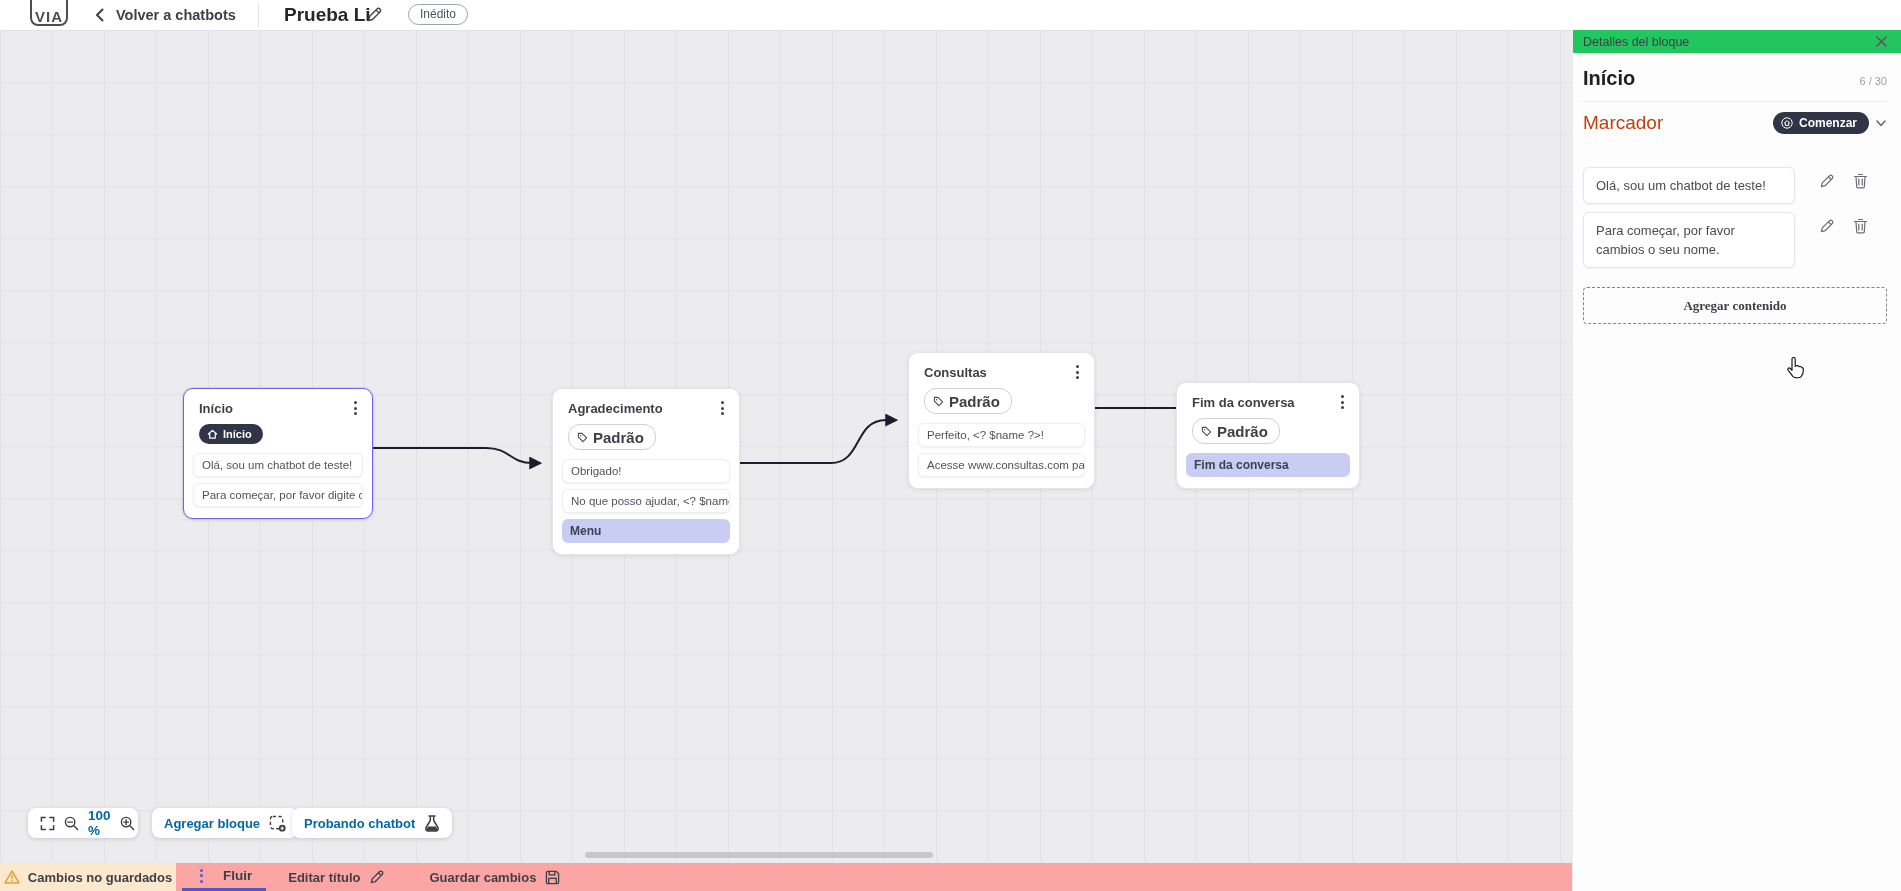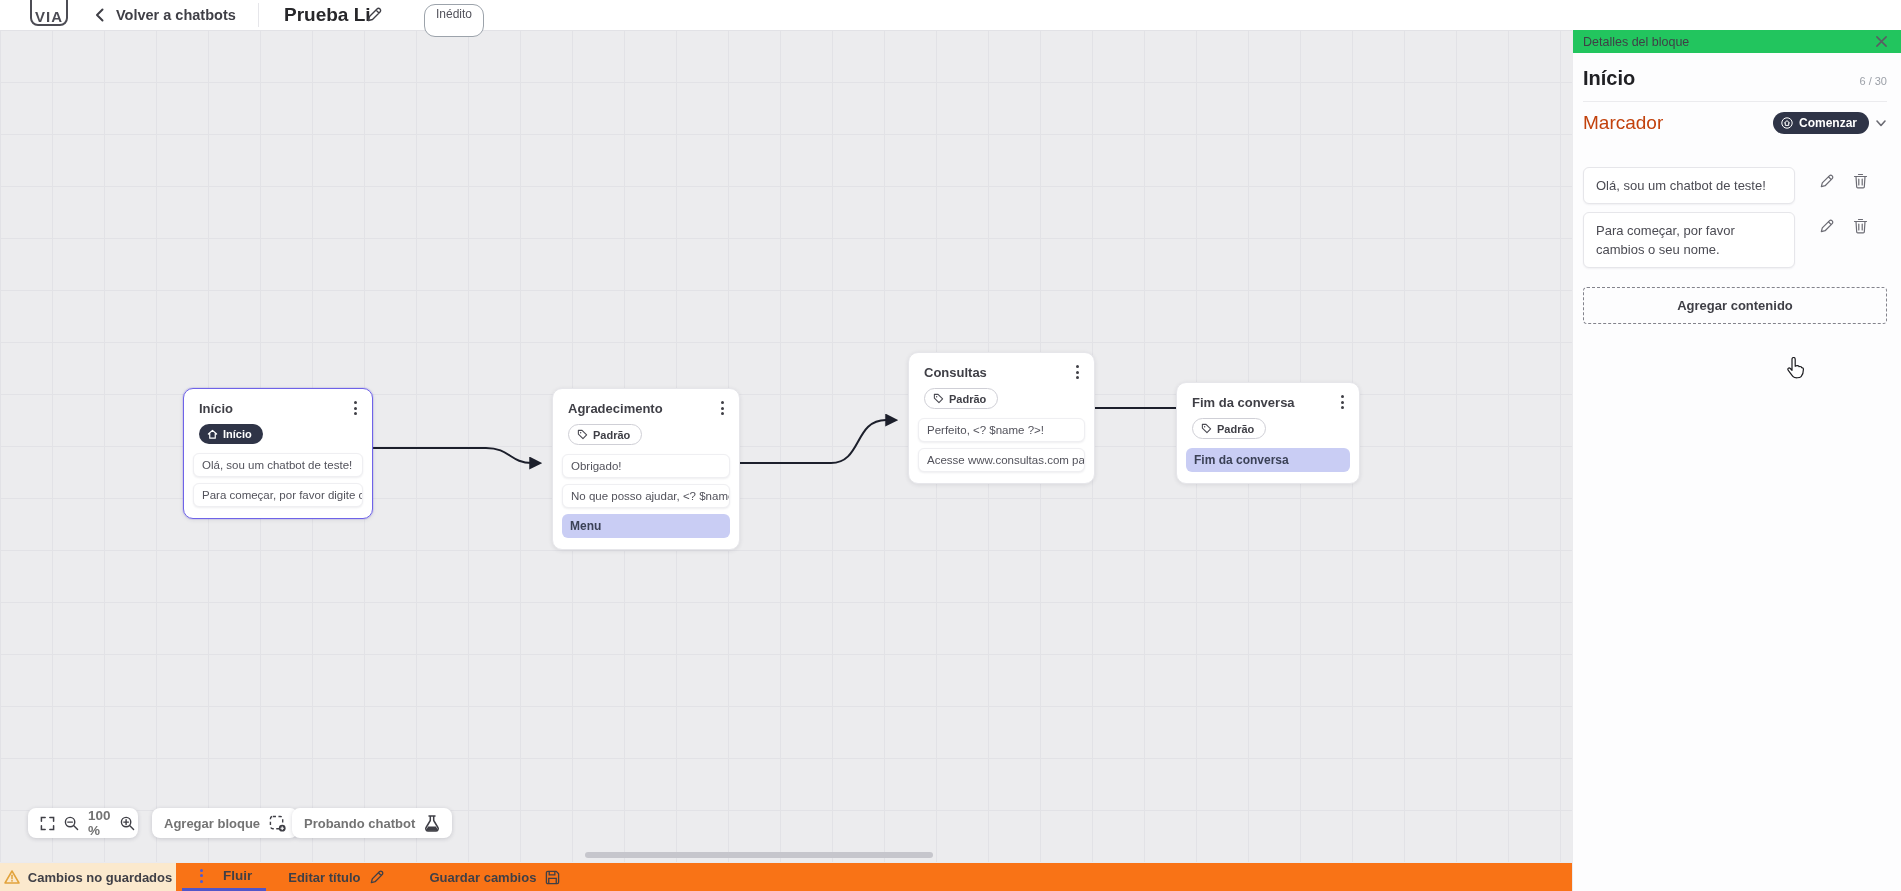--- a/index.html
+++ b/index.html
@@ -9,21 +9,21 @@
   
   .topbar { position:absolute; left:0; top:0; width:1901px; height:30px; background:#fff; z-index:30; }
   .logo { position:absolute; left:30px; top:-8px; width:38px; height:34px;
     border:2.5px solid #4c4c54; border-radius:8px; display:flex; align-items:flex-end; justify-content:center; }
   .logo span { font-size:15px; font-weight:bold; letter-spacing:1px; color:#4c4c54; line-height:14px; }
   .back-chevron { position:absolute; left:92px; top:7px; color:#3f3f46; }
   .back-label { position:absolute; left:116px; top:0; line-height:30px; font-size:14.5px; font-weight:bold; color:#3f3f46; }
   .tb-divider { position:absolute; left:258px; top:3px; width:1px; height:24px; background:#e6e6ea; }
   .bot-title { position:absolute; left:284px; top:0; line-height:30px; font-size:19px; font-weight:bold; color:#27272a; }
   .title-pencil { position:absolute; left:366px; top:6px; color:#3f3f46; }
-  .status-pill { position:absolute; left:424px; top:4px; height:33px; padding:0 11px; line-height:19px;
+  .status-pill { position:absolute; left:408px; top:4px; height:21px; padding:0 11px; line-height:19px;
     border:1px solid #9ca3ab; border-radius:11px; font-size:12px; color:#52525b; background:#fff; }
   .top-tabs { position:absolute; right:14px; top:0; height:30px; display:flex; gap:28px; }
   .top-tab { height:30px; line-height:26px; font-size:14.5px; color:#6b7280; border-bottom:3px solid transparent; cursor:pointer; }
   .top-tab.active { color:#2456d6; font-weight:bold; border-bottom-color:#2456d6; }
 
   
   .canvas { position:absolute; left:0; top:30px; width:1572px; height:832px;
     background-color:#ececee;
     background-image:linear-gradient(#e2e2e6 1px, transparent 1px),
                      linear-gradient(90deg,#e2e2e6 1px, transparent 1px);
@@ -33,30 +33,30 @@
   .node { position:absolute; background:#fff; border:1px solid #e6e6ea; border-radius:10px;
     box-shadow:0 1px 4px rgba(40,40,60,.10); padding:10px 9px 11px 9px; }
   .node.selected { border:1.5px solid #6f63e8; box-shadow:0 0 0 1px rgba(111,99,232,.15),0 1px 4px rgba(40,40,60,.10); }
   .node-head { display:flex; justify-content:space-between; align-items:center; padding:0 2px 0 6px; }
   .node-title { font-size:13px; font-weight:bold; color:#3f3f46; }
   .kebab { display:flex; flex-direction:column; gap:2.5px; padding:2px 4px; cursor:pointer; }
   .kebab i { width:3px; height:3px; border-radius:50%; background:#3f3f46; }
   .badge-dark { display:inline-flex; align-items:center; gap:5px; background:#2f3447; color:#fff;
     border-radius:12px; padding:4px 11px 4px 8px; font-size:11px; font-weight:bold; margin:7px 0 0 6px; }
   .badge-outline { display:inline-flex; align-items:center; gap:5px; background:#fff; color:#3f3f46;
-    border:1px solid #cfcfd6; border-radius:12px; padding:3.5px 11px 3.5px 8px; font-size:11px; font-weight:bold; margin:7px 0 0 6px; }
+    border:1px solid #cfcfd6; border-radius:12px; padding:3.5px 11px 3.5px 8px; font-size:15px; font-weight:bold; margin:7px 0 0 6px; }
   .node-items { display:flex; flex-direction:column; gap:6px; margin-top:9px; }
   .msg { background:#fff; border:1px solid #efeff2; border-radius:6px; box-shadow:0 1px 2px rgba(40,40,60,.08);
     padding:5px 8px; font-size:11.5px; color:#52525b; white-space:nowrap; overflow:hidden; }
   .action { background:#c9cdf4; border-radius:6px; padding:5px 8px; font-size:12px; font-weight:bold; color:#3b4156; }
 
   
   .fbtn { position:absolute; top:778px; height:30px; background:#fff; border-radius:8px;
     box-shadow:0 1px 4px rgba(40,40,60,.18); display:flex; align-items:center; gap:9px;
-    padding:0 12px; font-size:13px; font-weight:bold; color:#737373; cursor:pointer; }
+    padding:0 12px; font-size:13px; font-weight:bold; color:#0369a1; cursor:pointer; }
   .zoom-val { font-size:13.5px; font-weight:bold; }
   .hscroll { position:absolute; left:585px; top:822px; width:348px; height:6px; border-radius:3px; background:#c6c6cc; }
 
   
   .panel { position:absolute; left:1572px; top:30px; width:329px; height:861px; background:#fdfdfe; border-left:1px solid #ebebee; }
   .panel-head { height:23px; background:#22c55e; display:flex; align-items:center; justify-content:space-between; padding:0 13px 0 10px; }
   .panel-head-title { font-size:12.5px; color:#3f3f46; }
   .close-x { color:#5b5b63; cursor:pointer; display:flex; }
   .panel-body { position:relative; padding:14px 14px 0 10px; }
   .ptitle-row { display:flex; justify-content:space-between; align-items:flex-end; }
@@ -77,25 +77,25 @@
   .ptab-kebab { margin-left:auto; }
   .ptab-kebab i { background:#4f5bd5; }
   .content-rows { margin-top:23px; display:flex; flex-direction:column; gap:8px; }
   .content-row { display:flex; align-items:flex-start; gap:0; }
   .content-card { flex:0 0 212px; background:#fff; border:1px solid #e6e6ea; border-radius:6px;
     box-shadow:0 1px 2px rgba(40,40,60,.06); padding:8px 12px; font-size:13px; line-height:19px; color:#4b4b53; }
   .row-icons { display:flex; gap:18px; margin-left:24px; margin-top:6px; color:#6b6b73; }
   .row-icons span { cursor:pointer; display:flex; }
   .add-content { margin-top:19px; width:304px; height:37px; border:1.5px dashed #83838c; border-radius:4px;
     display:flex; align-items:center; justify-content:center; font-size:13px; font-weight:bold; color:#3f3f46;
-    background:transparent; cursor:pointer; }
+    background:transparent; cursor:pointer;font-family:Liberation Serif, serif; }
   .hand-cursor { position:absolute; left:212px; top:304px; pointer-events:none; }
 
   
-  .bottombar { position:absolute; left:0; top:862px; width:1572px; height:29px; background:#f97316;
+  .bottombar { position:absolute; left:0; top:862px; width:1572px; height:29px; background:#fca5a5;
     border-top:1px solid #eaeaee; display:flex; align-items:stretch; z-index:20; }
   .warn-chip { width:176px; background:#fbe9cd; display:flex; align-items:center; justify-content:center; gap:8px;
     font-size:13px; font-weight:bold; color:#3f3f46; }
   .flow-tab { margin-left:6px; display:flex; align-items:center; gap:16px; padding:0 14px;
     border-bottom:3px solid #5156c9; font-size:13.5px; font-weight:bold; color:#3f3f46; cursor:pointer; }
   .bb-btn { display:flex; align-items:center; gap:9px; font-size:13px; font-weight:bold; color:#3f3f46; cursor:pointer; }
   .bb-edit { margin-left:22px; }
   .bb-save { margin-left:44px; }
 
   svg { display:block; }

